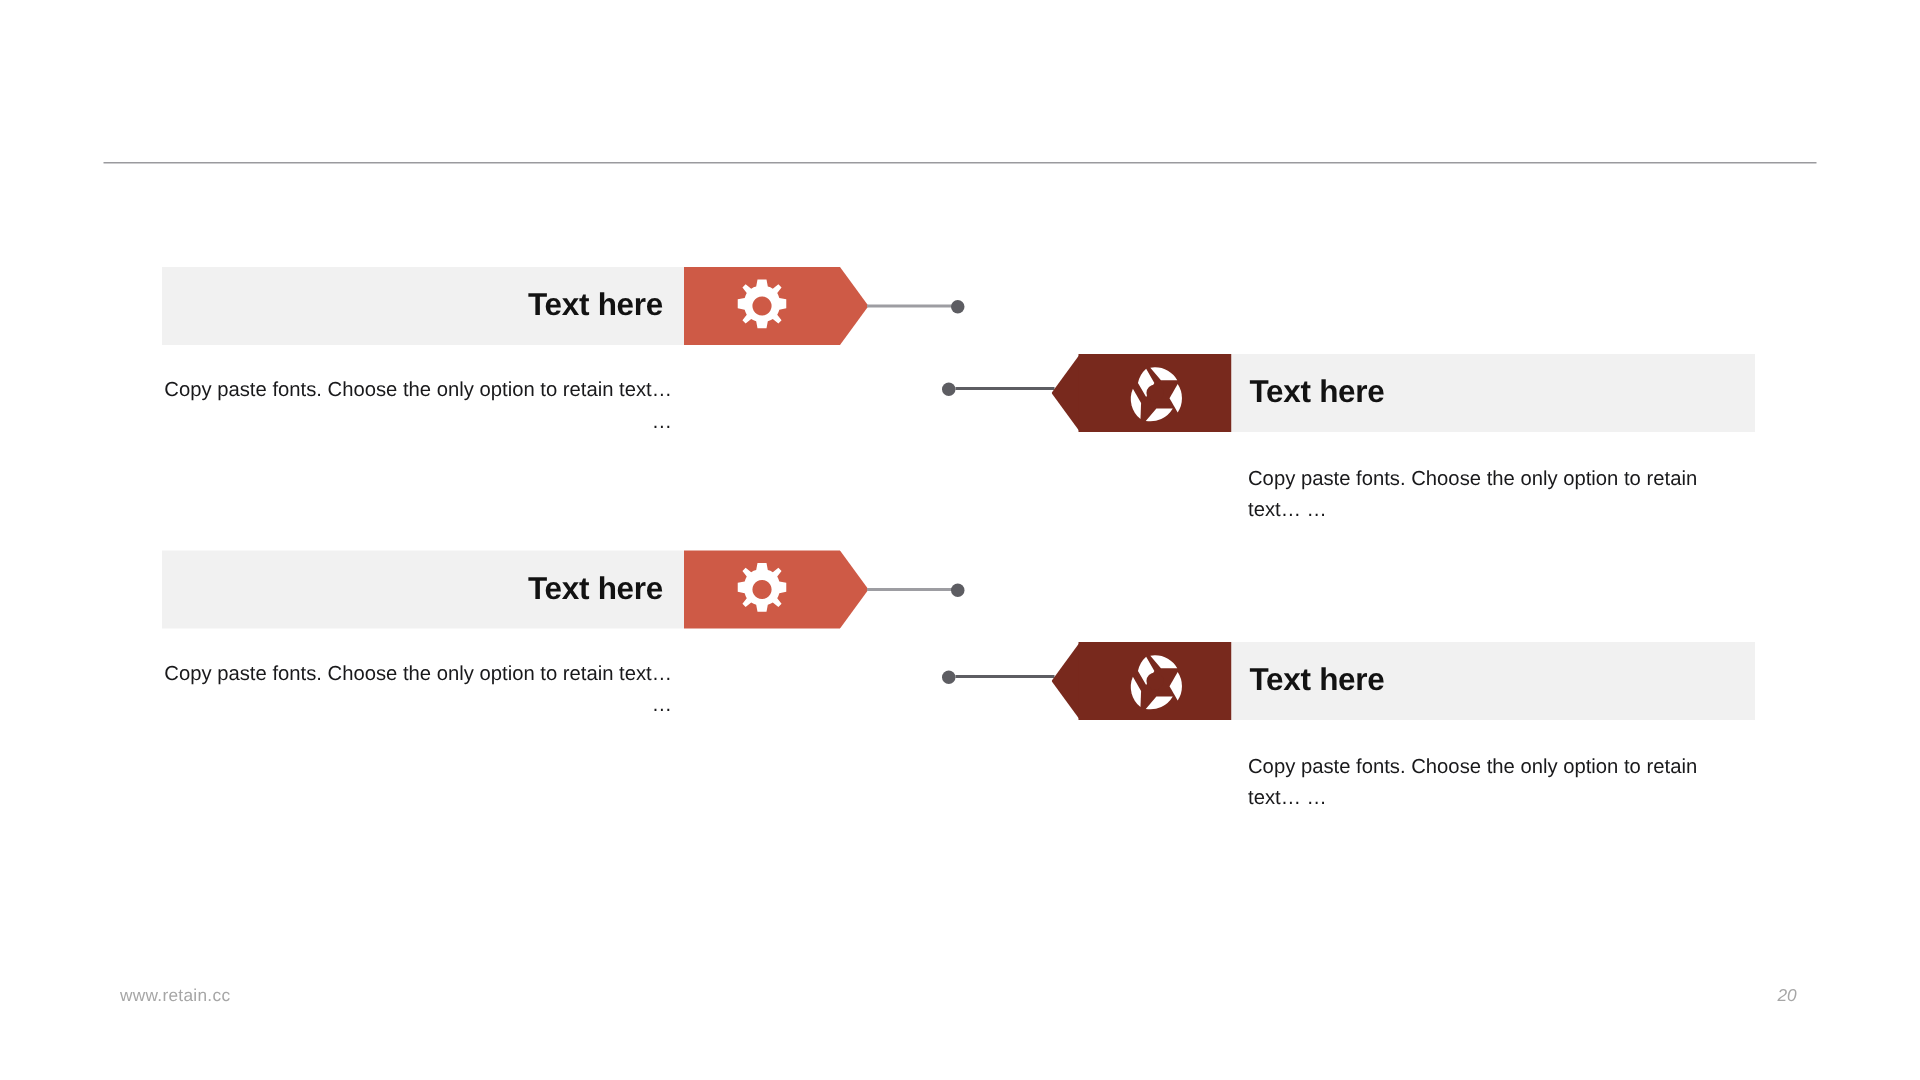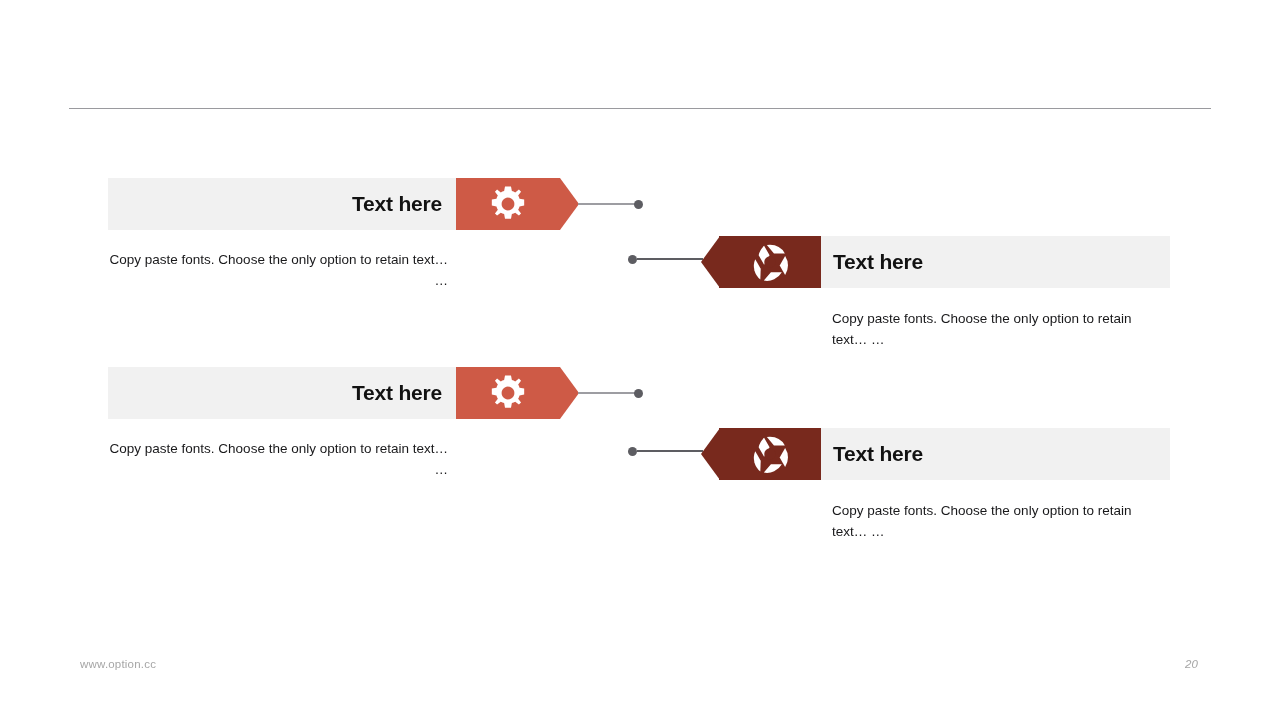--- a/index.html
+++ b/index.html
@@ -252,16 +252,16 @@
           <circle cx="50" cy="50" r="13" fill="#78291d"></circle>
         </g>
       </svg>
     </div>
     <div class="right-band" style="top:428px;">
       <span class="title">Text here</span>
     </div>
     <div class="right-desc" style="top:501px;">Copy paste fonts. Choose the only option to retain text… …</div>
   </div>
 
-  <div class="footer-url">www.option.cc</div>
+  <div class="footer-url">www.retain.cc</div>
   <div class="footer-page">20</div>
 
 </div>
 
 </body></html>

